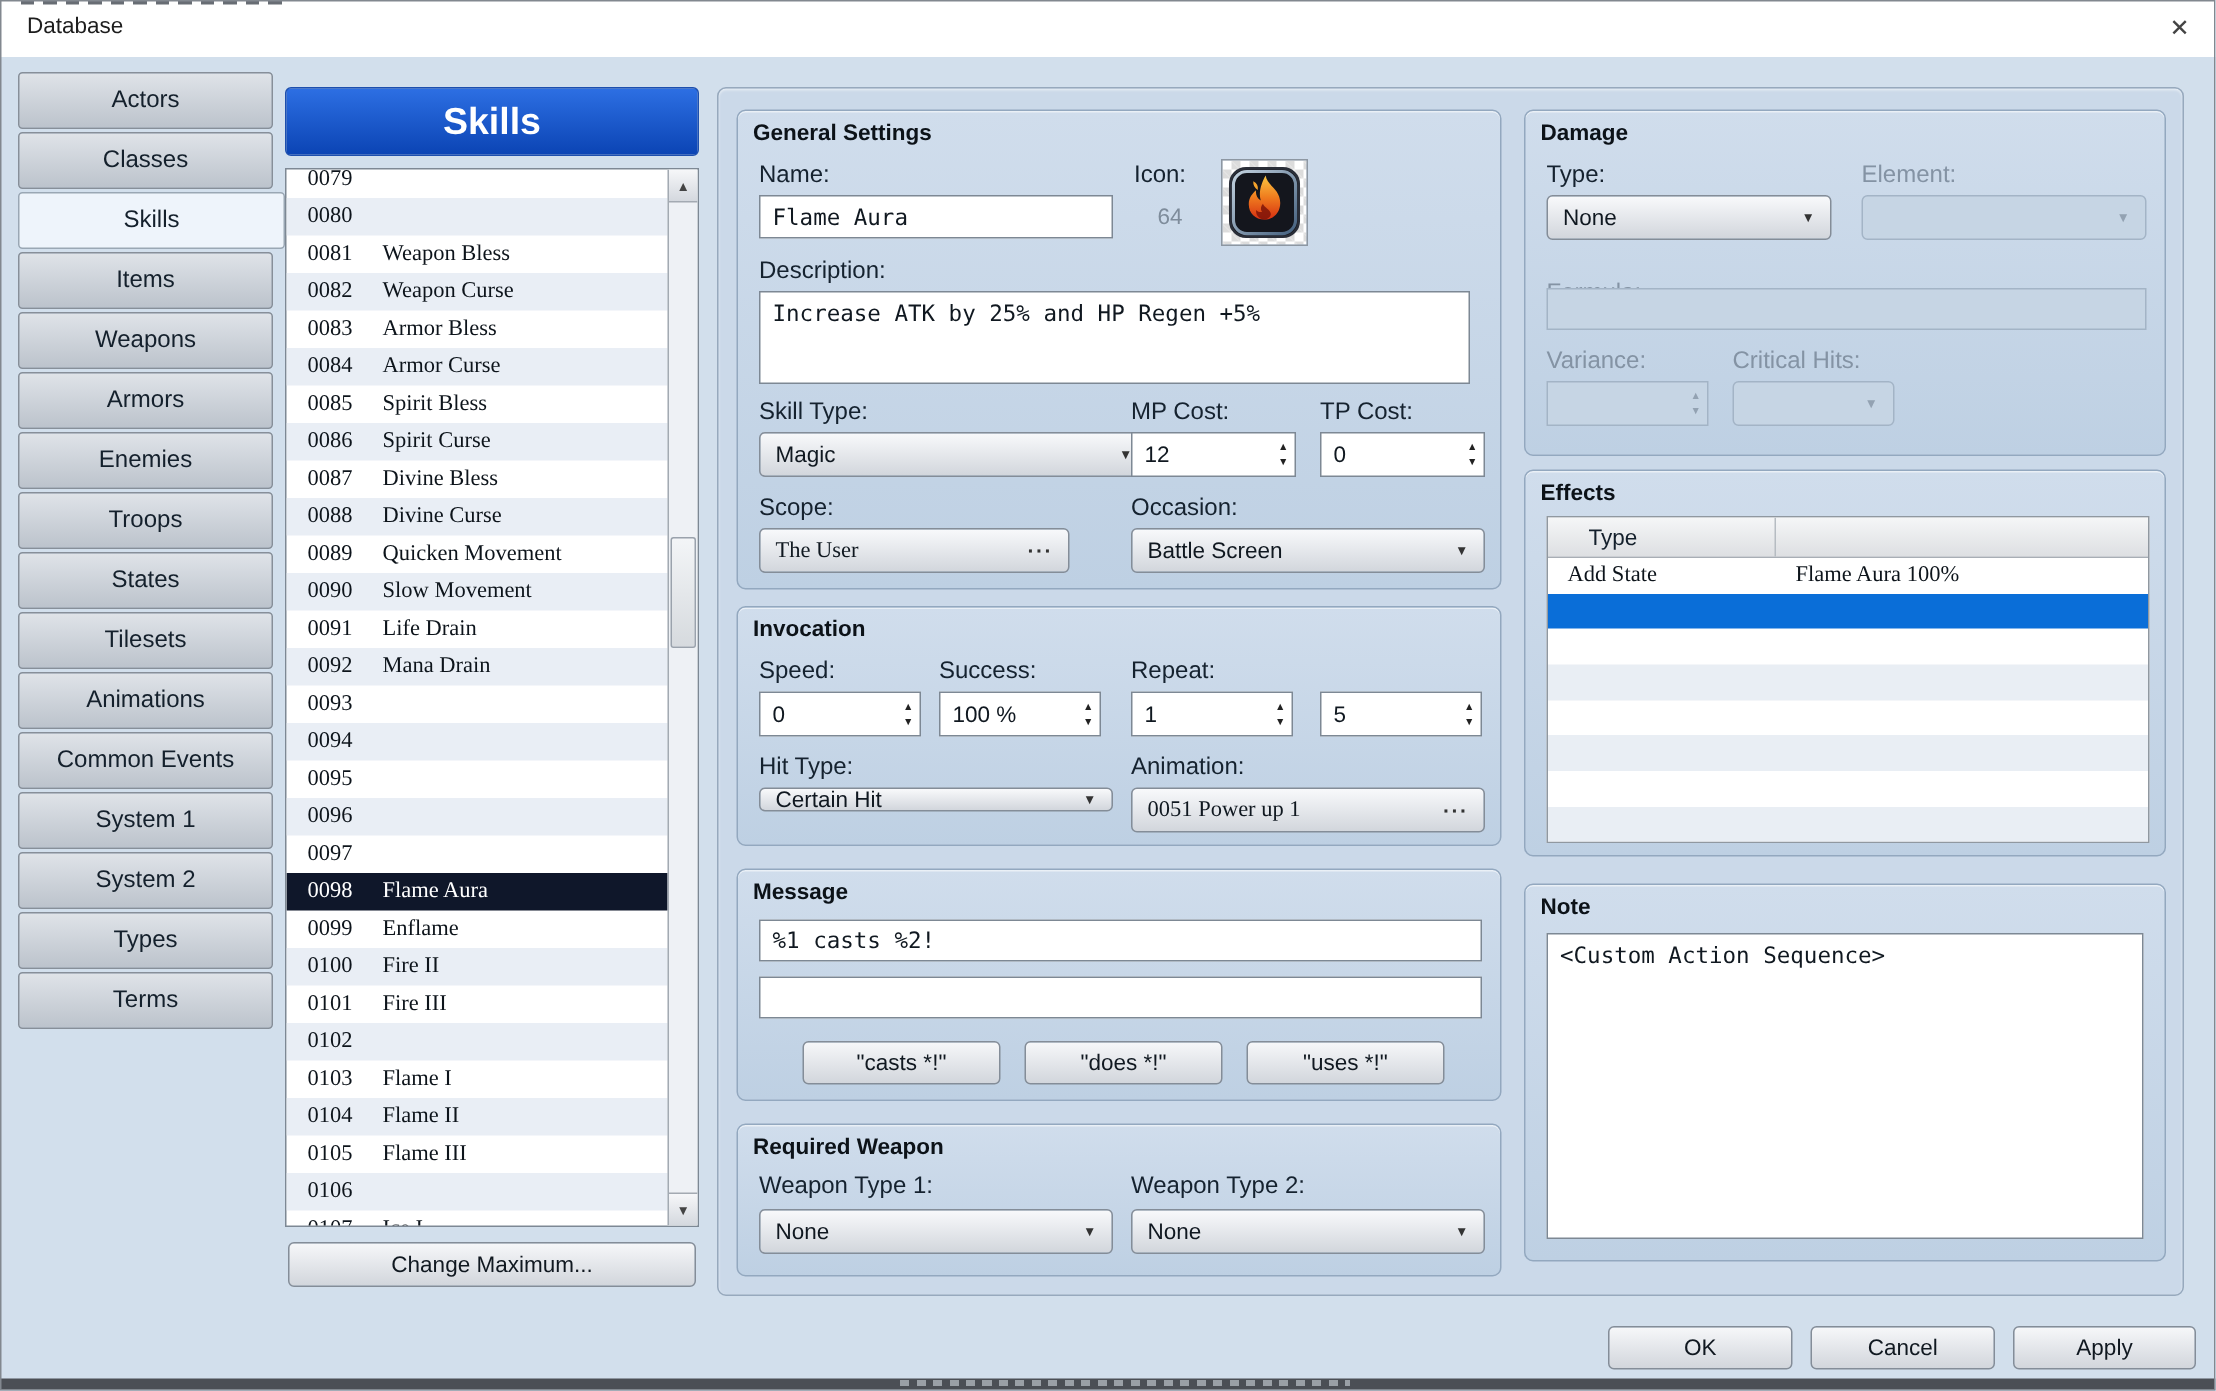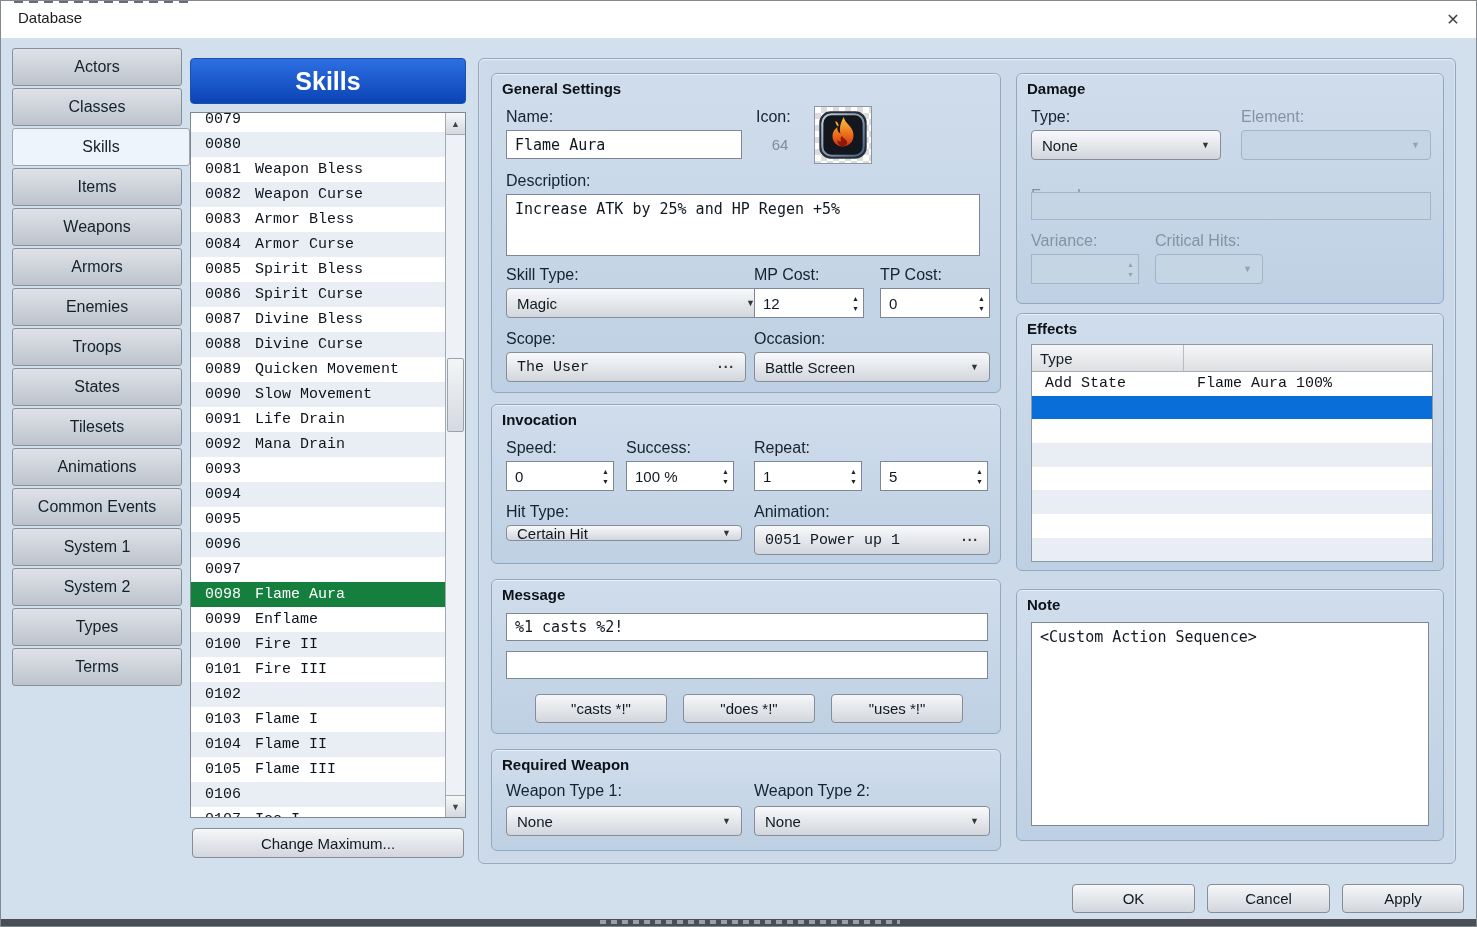--- a/index.html
+++ b/index.html
@@ -1,18 +1,18 @@
 <!DOCTYPE html>
 <html><head>
 <meta charset="utf-8">
 <style>
   html,body{margin:0;padding:0;}
   body{width:1477px;height:927px;position:relative;overflow:hidden;
        background:#d2dfec;font-family:"Liberation Sans",sans-serif;}
-  .mono{font-family:Liberation Mono, monospace;}
+  .mono{font-family:Liberation Serif, serif;}
   .abs{position:absolute;box-sizing:border-box;}
   
   .titlebar{left:0;top:0;width:1477px;height:38px;background:#ffffff;}
   .title-text{left:18px;top:9px;font-size:15px;color:#1d1d1d;}
   .close-btn{left:1433px;top:4px;width:40px;height:30px;display:flex;align-items:center;justify-content:center;
              font-size:16px;color:#444;}
   .win-border{left:0;top:0;width:1477px;height:927px;border:1px solid #82888f;pointer-events:none;z-index:60;}
   .top-marks{left:14px;top:0;width:180px;height:3px;
              background:repeating-linear-gradient(90deg,#686d74 0 9px,transparent 9px 15px);}
   .bottom-strip{left:0;top:919px;width:1477px;height:8px;background:#4b4f55;z-index:55;}
@@ -25,21 +25,21 @@
        font-size:16px;font-weight:500;color:#14202c;box-sizing:border-box;}
   .tab.sel{background:#eef4fb;width:178px;border-color:#9aa7b4;position:relative;z-index:5;}
   
   .skills-header{left:190px;top:58px;width:276px;height:46px;border-radius:4px;border:1px solid #1d4fae;
        background:linear-gradient(#2d6fe3,#0b44b4);display:flex;align-items:center;justify-content:center;
        color:#fff;font-size:25px;font-weight:bold;}
   .list{left:190px;top:112px;width:276px;height:706px;background:#fff;border:1px solid #7d8894;overflow:hidden;}
   .list-rows{position:absolute;left:0;top:-6px;width:256px;}
   .lrow{height:25px;display:flex;align-items:center;font-size:15px;color:#0d141b;}
   .lrow.alt{background:#e9eef5;}
-  .lrow.sel{background:#15803d;color:#fff;}
+  .lrow.sel{background:#0f172a;color:#fff;}
   .lid{width:50px;margin-left:14px;flex:none;}
   .scrollbar{position:absolute;right:0;top:0;width:19px;height:100%;background:#eef1f5;border-left:1px solid #a3aab2;}
   .scr-btn{position:absolute;left:0;width:100%;height:21px;background:linear-gradient(#f6f7f9,#d4d8de);
        display:flex;align-items:center;justify-content:center;font-size:9px;color:#444;}
   .scr-thumb{position:absolute;left:1px;right:1px;top:245px;height:72px;border:1px solid #9aa2ac;border-radius:2px;
        background:linear-gradient(#f3f5f7,#d6dade);}
   .btn{background:linear-gradient(#f6f7f9,#d2d6dc);border:1px solid #848d98;border-radius:4px;
        display:flex;align-items:center;justify-content:center;font-size:15px;color:#101820;box-sizing:border-box;}
   
   .frame{left:478px;top:58px;width:978px;height:806px;background:#cbd9e9;border:1px solid #97a9bd;border-radius:6px;
@@ -60,21 +60,21 @@
   .dd.dis .arr{color:#93a2b2;}
   .spin{position:absolute;background:#fff;border:1px solid #7d8894;display:flex;align-items:center;
        padding:0 4px 0 8px;font-size:15px;color:#101820;box-sizing:border-box;}
   .spin .arrs{margin-left:auto;display:flex;flex-direction:column;gap:3px;font-size:7px;line-height:7px;color:#222;text-align:center;}
   .spin.dis{background:#c6d5e4;border-color:#a3b4c6;}
   .spin.dis .arrs{color:#93a2b2;}
   
   .etable{position:absolute;left:14px;top:30px;width:400px;height:216px;background:#fff;border:1px solid #9098a0;overflow:hidden;}
   .ehead{display:flex;height:26px;background:linear-gradient(#f5f6f7,#dddfe2);border-bottom:1px solid #a8aeb5;
        font-size:15px;color:#14202c;}
-  .ehead span{display:flex;align-items:center;padding-left:8px;border-right:1px solid #b6bcc2;box-sizing:border-box;}
+  .ehead span{display:flex;align-items:center;padding-left:27px;border-right:1px solid #b6bcc2;box-sizing:border-box;}
   .erow{height:23.7px;display:flex;align-items:center;font-size:15px;color:#0d141b;}
   .erow.alt{background:#e9eef4;}
   .erow.sel{background:#0a6ed8;}
   .erow .c1{width:152px;padding-left:13px;box-sizing:border-box;flex:none;}
   .erow .c2{padding-left:13px;}
   
   .iconbtn{position:absolute;left:322px;top:32px;width:56px;height:56px;border:1px solid #8d97a2;
        display:flex;align-items:center;justify-content:center;
        background-image:linear-gradient(45deg,#dcdcdc 25%,transparent 25%,transparent 75%,#dcdcdc 75%),
                         linear-gradient(45deg,#dcdcdc 25%,#ffffff 25%,#ffffff 75%,#dcdcdc 75%);
@@ -287,21 +287,21 @@
     </div>
     <div class="lbl" style="left:388px;top:192px;">TP Cost:</div>
     <div class="spin" style="left:388px;top:214px;width:110px;height:30px;">
       <span>0</span>
       <span class="arrs">
           <span>▲</span>
           <span>▼</span>
         </span>
     </div>
     <div class="lbl" style="left:14px;top:256px;">Scope:</div>
-    <div class="dd" style="left:14px;top:278px;width:240px;height:30px;">
+    <div class="dd" style="left:14px;top:278px;width:207px;height:30px;">
       <span class="mono">The User</span>
       <span class="dots">···</span>
     </div>
     <div class="lbl" style="left:262px;top:256px;">Occasion:</div>
     <div class="dd" style="left:262px;top:278px;width:236px;height:30px;">
       <span>Battle Screen</span>
       <span class="arr">▼</span>
     </div>
   </div>
 

